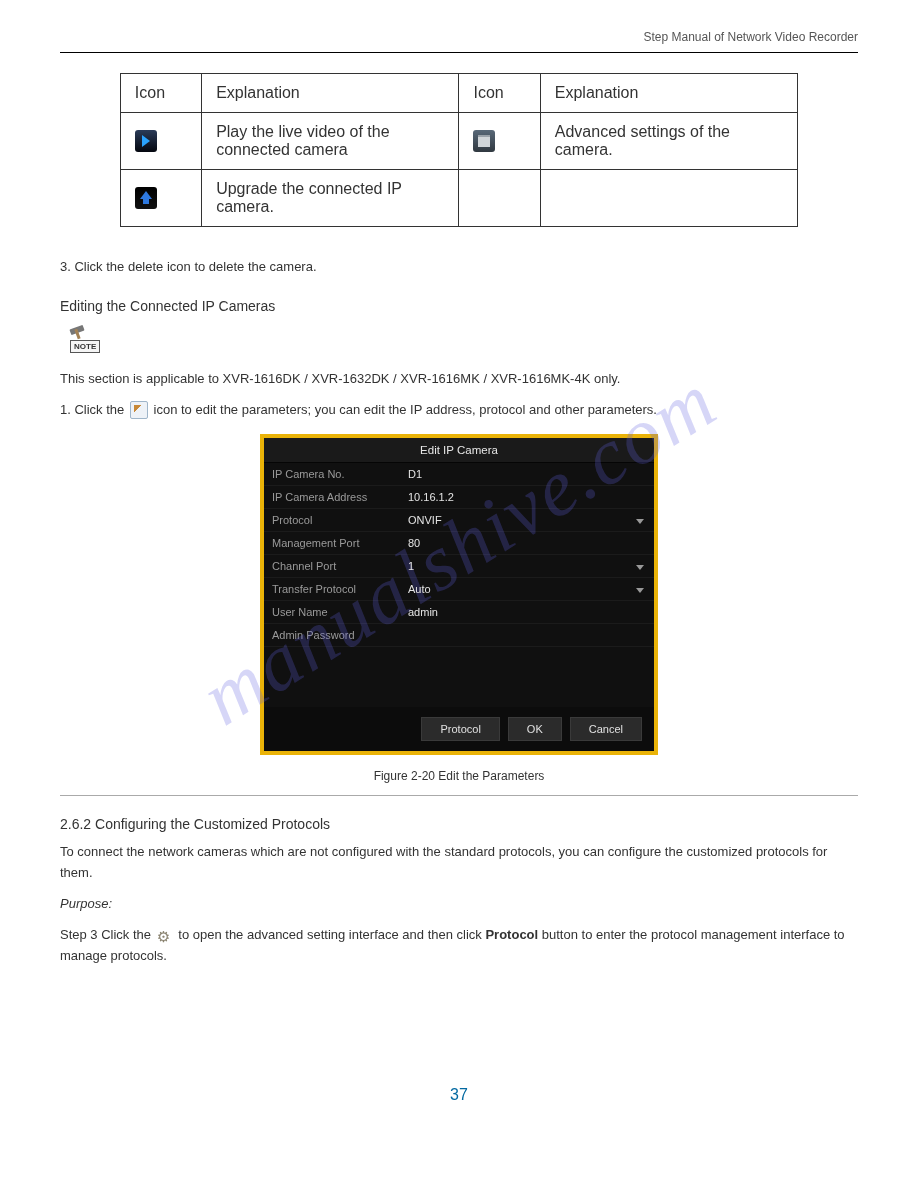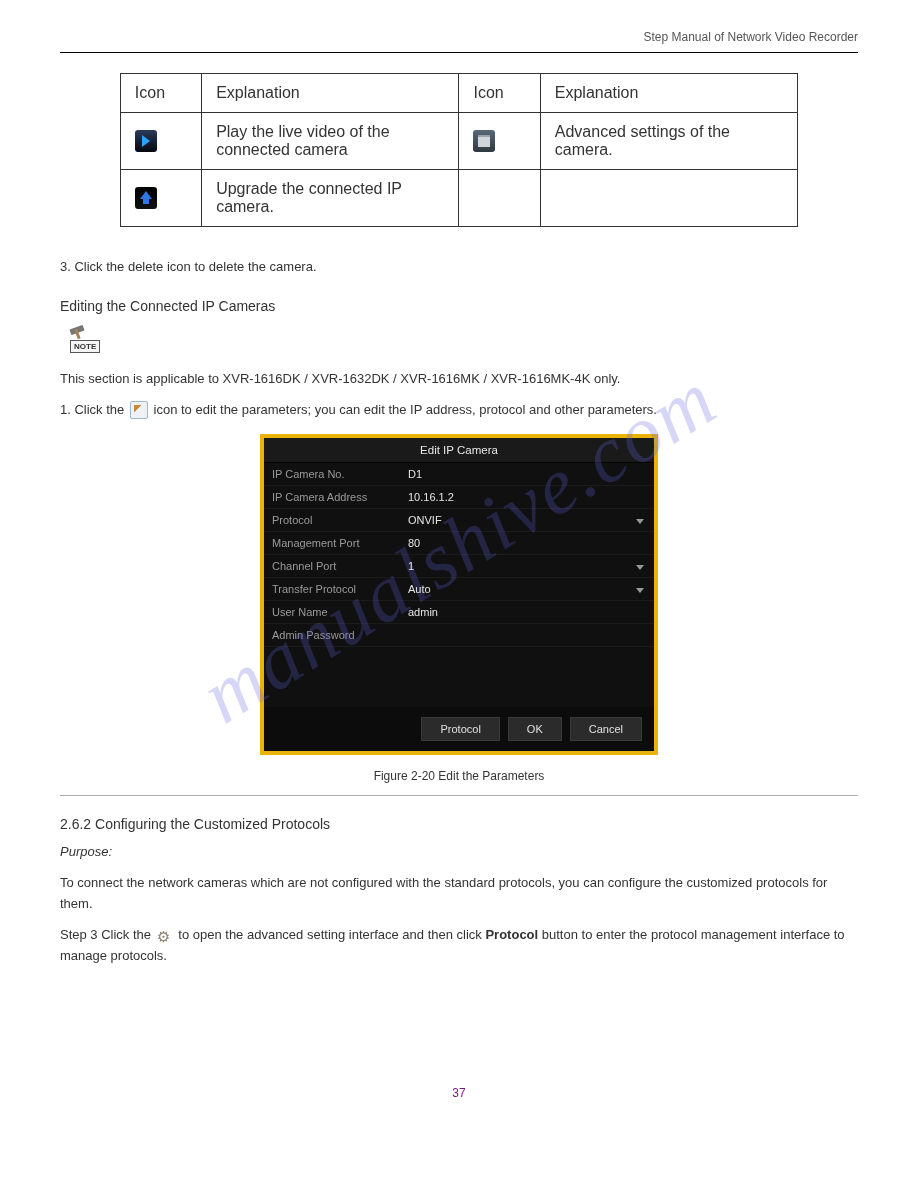--- a/index.html
+++ b/index.html
@@ -237,23 +237,23 @@
     font-family: Georgia, 'Times New Roman', serif;
     font-style: italic;
     pointer-events: none;
     user-select: none;
     letter-spacing: 2px;
     white-space: nowrap;
   }
 
   .footer {
     text-align:center;
-    font-size:12px;
+    font-size:16px;
     margin-top:120px;
-    color:#701a75;
+    color:#0369a1;
   }
 </style>
 </head>
 <body>
 
 <div class="page">
   <div class="watermark">manualshive.com</div>
 
   <div class="header">Step Manual of Network Video Recorder</div>
   <hr class="hr">
@@ -343,24 +343,24 @@
         <div class="btn">OK</div>
         <div class="btn">Cancel</div>
       </div>
     </div>
     <div class="figure-caption">Figure 2-20 Edit the Parameters</div>
   </div>
 
   <hr class="hr-light">
 
   <div class="section-title">2.6.2 Configuring the Customized Protocols</div>
+  <div class="para">To connect the network cameras which are not configured with the standard protocols, you can configure the customized protocols for them.</div>
   <div class="para">
     <span class="purpose-label">Purpose:</span>
   </div>
-  <div class="para">To connect the network cameras which are not configured with the standard protocols, you can configure the customized protocols for them.</div>
 
   <div class="step">
     <span>Step 3 Click the </span>
     <span class="inline-icon gear"></span>
     <span> to open the advanced setting interface and then click </span>
     <b>Protocol</b>
     <span> button to enter the protocol management interface to manage protocols.</span>
   </div>
 
   <div class="footer">37</div>

